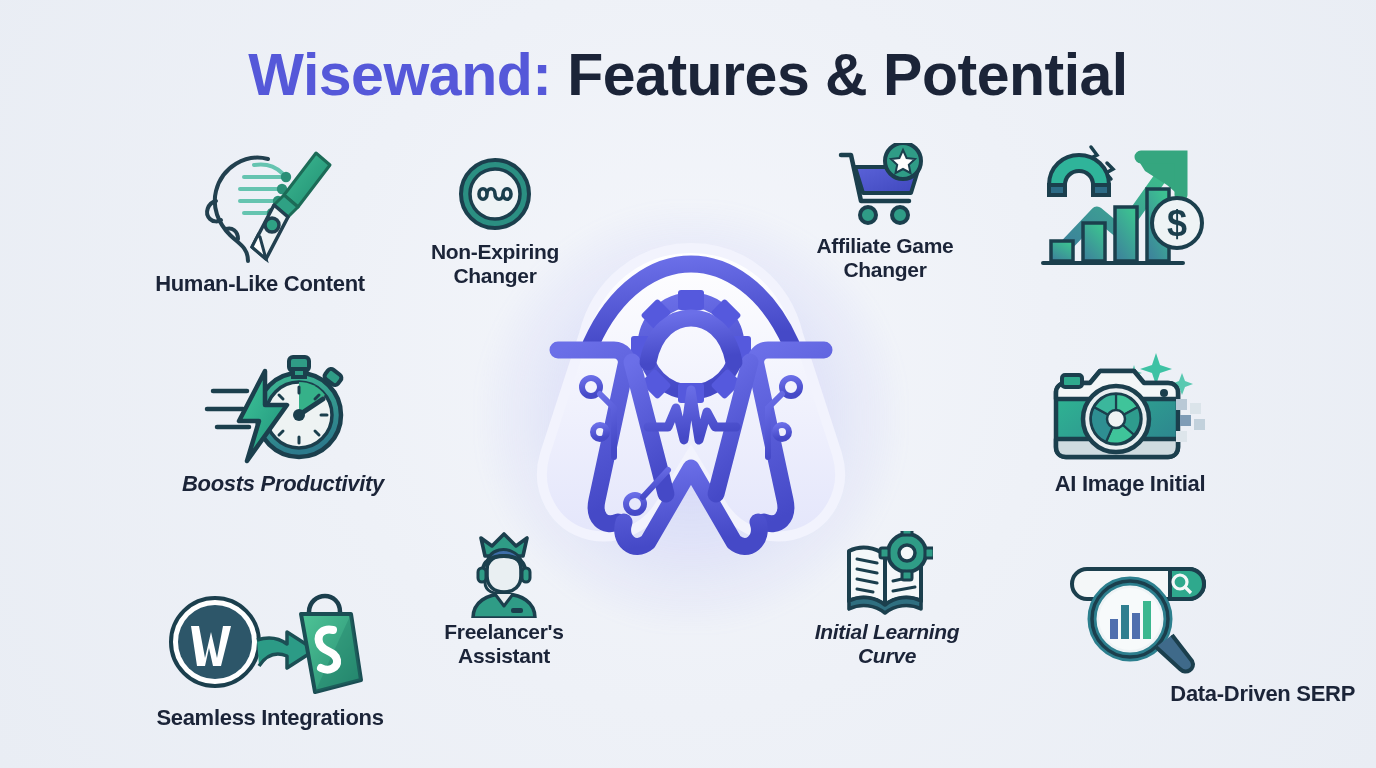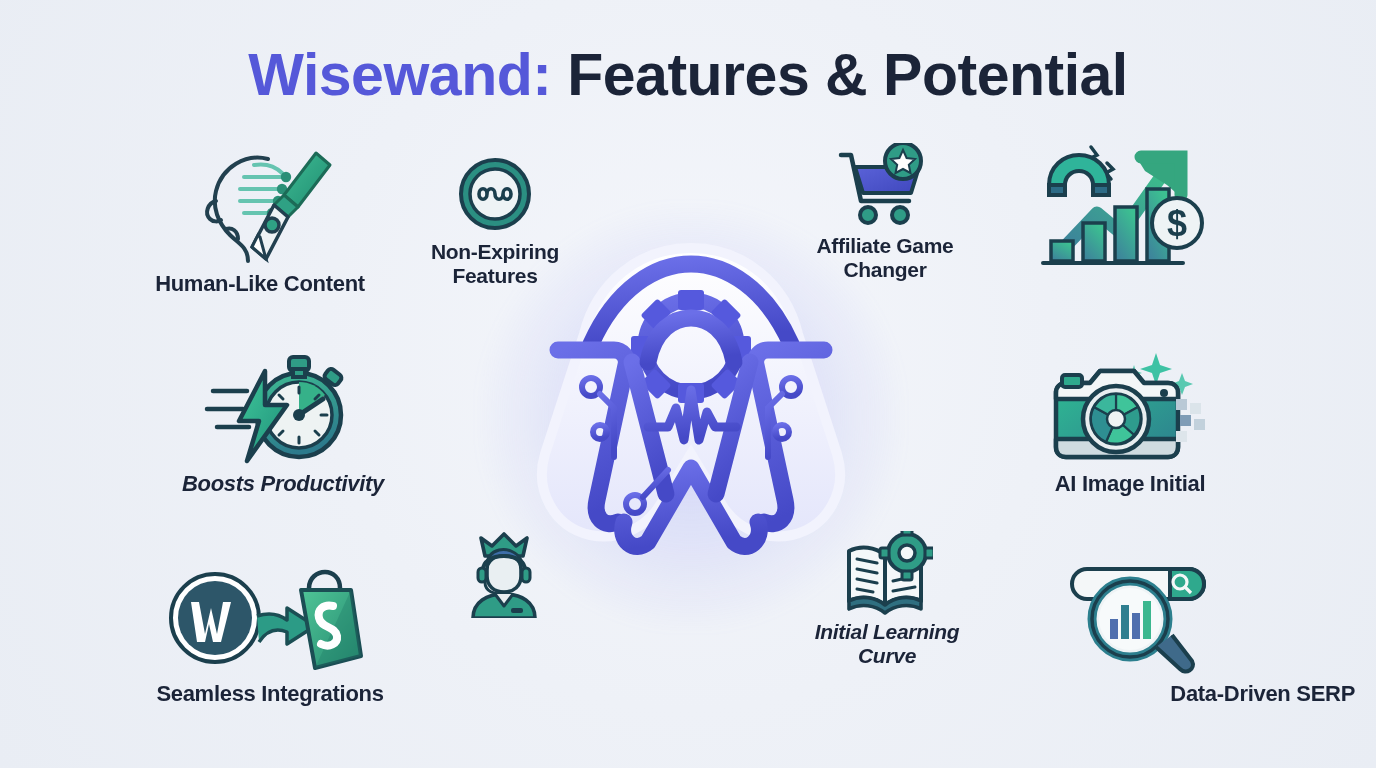--- a/index.html
+++ b/index.html
@@ -64,21 +64,21 @@
   .feature.outer .label { font-size: 22px; }
   .feature.outer .icon-box { height: 130px; }
 
   
   .feature.inner .label { font-size: 21px; }
   .feature.inner .icon-box { height: 92px; }
 
   
   #feat-human        { left: 45px;   top: 142px; width: 430px; }
   #feat-boosts       { left: 68px;   top: 342px; width: 430px; font-style: italic; }
-  #feat-seamless     { left: 45px;   top: 552px; width: 450px; }
+  #feat-seamless     { left: 45px;   top: 576px; width: 450px; }
   #feat-seo          { left: 905px;  top: 142px; width: 440px; }
   #feat-aiimage      { left: 915px;  top: 342px; width: 430px; }
   #feat-serp         { left: 935px;  top: 552px; width: 420px; text-align: right; }
 
   #feat-credits      { left: 400px;  top: 148px; width: 190px; }
   #feat-affiliate    { left: 780px;  top: 142px; width: 210px; }
   #feat-freelancer   { left: 405px;  top: 528px; width: 198px; }
   #feat-learning     { left: 788px;  top: 528px; width: 198px; font-style: italic; }
 
   
@@ -395,21 +395,21 @@
   <div class="feature inner" id="feat-credits">
     <div class="icon-box">
       <svg width="88" height="88" viewBox="0 0 88 88">
         <circle cx="44" cy="44" r="34" fill="#2b8f82" stroke="#1b3f4d" stroke-width="4"></circle>
         <circle cx="44" cy="44" r="25" fill="#eef3f5" stroke="#1b3f4d" stroke-width="3.5"></circle>
         <path d="M36 44 C36 37 28 37 28 44 C28 51 36 51 36 44 C36 37 44 37 44 44
                  C44 51 52 51 52 44 C52 37 60 37 60 44 C60 51 52 51 52 44" fill="none" stroke="#1b3f4d" stroke-width="3.6" stroke-linecap="round"></path>
       </svg>
     </div>
     <div class="label">Non-Expiring
-Features</div>
+Changer</div>
   </div>
 
   <div class="feature inner" id="feat-affiliate">
     <div class="icon-box">
       <svg width="100" height="90" viewBox="0 0 100 90">
         <defs>
           <linearGradient id="g-cart" x1="0" y1="0" x2="1" y2="1">
             <stop offset="0" stop-color="#5a62d8"></stop>
               <stop offset="1" stop-color="#3f47bd"></stop>
           </linearGradient>
@@ -435,20 +435,22 @@
         <path d="M22 40 C22 32 30 26 43 26 C56 26 64 32 64 40" fill="none" stroke="#1b3f4d" stroke-width="4"></path>
         <rect x="17" y="38" width="8" height="14" rx="4" fill="#2f9c86" stroke="#1b3f4d" stroke-width="3"></rect>
         <rect x="61" y="38" width="8" height="14" rx="4" fill="#2f9c86" stroke="#1b3f4d" stroke-width="3"></rect>
         <path d="M24 52 C24 62 34 64 40 64" fill="none" stroke="#1b3f4d" stroke-width="3"></path>
         <ellipse cx="43" cy="64" rx="5" ry="3.2" fill="#1b3f4d"></ellipse>
         <path d="M12 88 C12 72 26 64 43 64 C60 64 74 72 74 88 Z" fill="#2f9c86" stroke="#1b3f4d" stroke-width="3.6" stroke-linejoin="round"></path>
         <path d="M34 64 L43 76 L52 64" fill="#e9eff2" stroke="#1b3f4d" stroke-width="3" stroke-linejoin="round"></path>
         <rect x="50" y="78" width="12" height="5" rx="2" fill="#1b3f4d"></rect>
       </svg>
     </div>
+    <div class="label">Freelancer's
+Assistant</div>
   </div>
 
   <div class="feature inner" id="feat-learning">
     <div class="icon-box">
       <svg width="92" height="86" viewBox="0 0 92 86">
         <path d="M8 20 C20 14 34 16 44 24 L44 74 C34 66 20 64 8 70 Z" fill="#f4f8f9" stroke="#1b3f4d" stroke-width="4" stroke-linejoin="round"></path>
         <path d="M80 20 C68 14 54 16 44 24 L44 74 C54 66 68 64 80 70 Z" fill="#f4f8f9" stroke="#1b3f4d" stroke-width="4" stroke-linejoin="round"></path>
         <path d="M8 70 C20 64 34 66 44 74 C54 66 68 64 80 70 L80 78 C68 72 54 74 44 82 C34 74 20 72 8 78 Z" fill="#2f6f80" stroke="#1b3f4d" stroke-width="3.6" stroke-linejoin="round"></path>
         <g stroke="#1b3f4d" stroke-width="3" stroke-linecap="round">
           <path d="M16 28 L36 32"></path>

